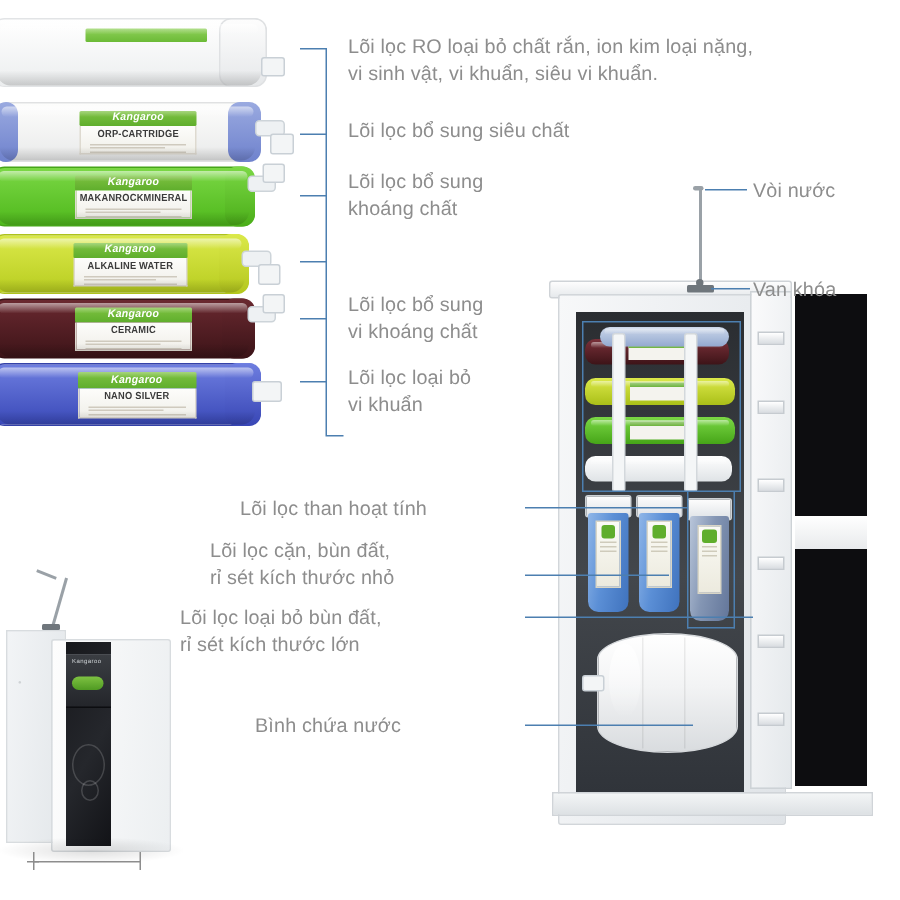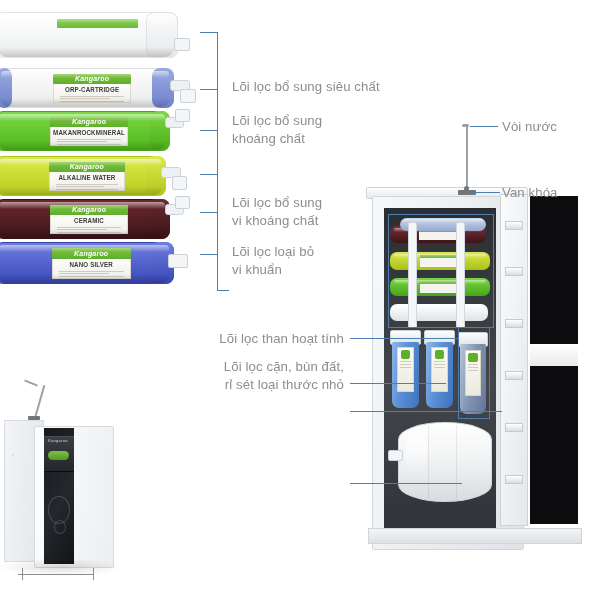--- a/index.html
+++ b/index.html
@@ -8,21 +8,21 @@
     font-family:"Liberation Sans","DejaVu Sans",sans-serif;
     -webkit-font-smoothing:antialiased;
   }
   #stage{position:relative;width:600px;height:600px;background:#fff;}
 
   
   .lbl{
     position:absolute;color:#8d8d8d;font-size:13.2px;line-height:17.5px;
     letter-spacing:.1px;white-space:pre-line;
   }
-  .lbl.r{text-align:right;}
+  .lbl.r{}
 
   
   .ln{position:absolute;background:#4c7fb0;}
   .ln.h{height:1px;}
   .bracket{position:absolute;border-left:1px solid #4c7fb0;}
 
   
   .cart{position:absolute;}
   .body{
     position:absolute;left:0;top:0;right:0;bottom:0;border-radius:9px;
@@ -318,20 +318,22 @@
 
   <div class="bracket" style="left:217px;top:32px;height:258px;"></div>
   <div class="ln h" style="left:200px;top:32px;width:18px;"></div>
   <div class="ln h" style="left:200px;top:89px;width:18px;"></div>
   <div class="ln h" style="left:200px;top:130px;width:18px;"></div>
   <div class="ln h" style="left:200px;top:174px;width:18px;"></div>
   <div class="ln h" style="left:200px;top:212px;width:18px;"></div>
   <div class="ln h" style="left:200px;top:254px;width:18px;"></div>
   <div class="ln h" style="left:217px;top:290px;width:12px;"></div>
 
+  <div class="lbl" style="left:232px;top:22px;width:362px;">Lõi lọc RO loại bỏ chất rắn, ion kim loại nặng,
+vi sinh vật, vi khuẩn, siêu vi khuẩn.</div>
   <div class="lbl" style="left:232px;top:78px;width:300px;">Lõi lọc bổ sung siêu chất</div>
   <div class="lbl" style="left:232px;top:112px;width:210px;">Lõi lọc bổ sung
 khoáng chất</div>
   <div class="lbl" style="left:232px;top:194px;width:210px;">Lõi lọc bổ sung
 vi khoáng chất</div>
   <div class="lbl" style="left:232px;top:243px;width:210px;">Lõi lọc loại bỏ
 vi khuẩn</div>
 
   <div class="cab" style="left:372px;top:196px;width:150px;height:352px;">
     <div class="cab-top"></div>
@@ -433,25 +435,28 @@
   <div class="ln h" style="left:470px;top:126px;width:28px;"></div>
   <div class="lbl" style="left:502px;top:118px;width:120px;">Vòi nước</div>
 
   <div class="ln h" style="left:474px;top:192px;width:26px;"></div>
   <div class="lbl" style="left:502px;top:184px;width:120px;">Van khóa</div>
 
   <div class="lbl r" style="left:160px;top:330px;width:184px;">Lõi lọc than hoạt tính</div>
   <div class="ln h" style="left:350px;top:338px;width:108px;"></div>
 
   <div class="lbl r" style="left:140px;top:358px;width:204px;">Lõi lọc cặn, bùn đất,
-rỉ sét loại thước nhỏ</div>
+rỉ sét kích thước nhỏ</div>
   <div class="ln h" style="left:350px;top:383px;width:96px;"></div>
 
+  <div class="lbl r" style="left:120px;top:403px;width:224px;">Lõi lọc loại bỏ bùn đất,
+rỉ sét kích thước lớn</div>
   <div class="ln h" style="left:350px;top:411px;width:152px;"></div>
 
+  <div class="lbl r" style="left:170px;top:475px;width:174px;">Bình chứa nước</div>
   <div class="ln h" style="left:350px;top:483px;width:112px;"></div>
 
   <div style="position:absolute;left:4px;top:408px;width:140px;height:170px;">
 
     <div class="fauc" style="left:30px;top:-24px;width:2px;height:34px;transform:rotate(16deg);transform-origin:bottom;"></div>
     <div class="fauc" style="left:20px;top:-26px;width:14px;height:2px;transform:rotate(22deg);"></div>
     <div class="valve" style="left:24px;top:8px;width:12px;height:4px;"></div>
 
     <div class="m-side" style="left:0px;top:12px;width:38px;height:140px;"></div>
     <div class="m-body" style="left:30px;top:18px;width:78px;height:140px;"></div>

